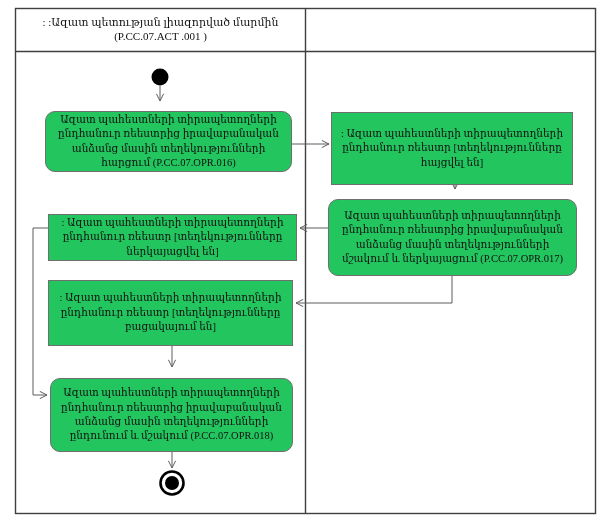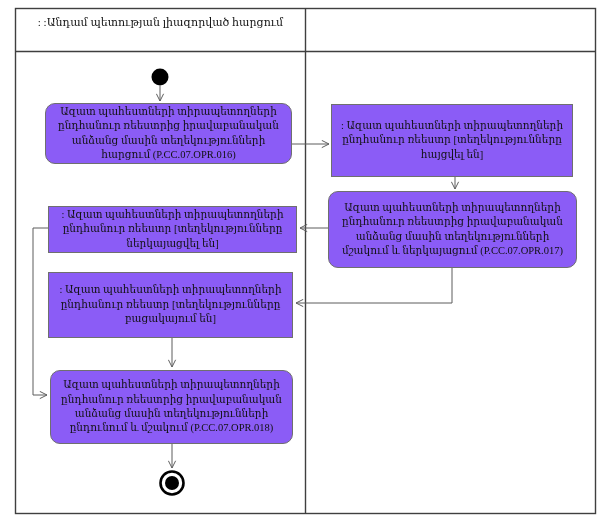--- a/index.html
+++ b/index.html
@@ -10,23 +10,23 @@
   }
   svg.layer { position:absolute; left:0; top:0; width:609px; height:526px; }
   .hdr {
     position:absolute; top:9px; height:42px; display:flex; flex-direction:column;
     align-items:center; justify-content:flex-start; padding-top:6px;
     font-size:11px; line-height:1.3; text-align:center; box-sizing:border-box;
   }
   .hdr-left  { left:16px;  width:289px; }
   .hdr-right { left:306px; width:289px; }
   .box {
-    position:absolute; box-sizing:border-box; border:1px solid #6f6f6f; background:#8b5cf6;
+    position:absolute; box-sizing:border-box; border:1px solid #6f6f6f; background:#22c55e;
     display:flex; align-items:center; justify-content:center; text-align:center;
-    font-size:10.5px; line-height:1.38; padding:2px 8px; color:#111111;
+    font-size:10.5px; line-height:1.38; padding:2px 8px; color:#111111;margin-top:8px;
   }
   .rounded { border-radius:10px; }
   .b016  { left:45px;  top:103px; width:247px; height:61px; }
   .breq  { left:331px; top:104px; width:242px; height:73px; }
   .b017  { left:328px; top:191px; width:249px; height:77px; }
   .bpres { left:48px;  top:206px; width:249px; height:47px; }
   .babs  { left:48px;  top:272px; width:245px; height:66px; }
   .b018  { left:50px;  top:370px; width:243px; height:74px; }
 </style>
 </head>
@@ -54,21 +54,22 @@
     <path d="M452,268 L452,303 L296,303" fill="none" stroke="#5d5d5d" stroke-width="1" marker-end="url(#arw)"></path>
     <path d="M48,228 L33,228 L33,395 L47,395" fill="none" stroke="#5d5d5d" stroke-width="1" marker-end="url(#arw)"></path>
     <path d="M172,338 L172,367" fill="none" stroke="#5d5d5d" stroke-width="1" marker-end="url(#arw)"></path>
     <path d="M172,444 L172,468" fill="none" stroke="#5d5d5d" stroke-width="1" marker-end="url(#arw)"></path>
 
     <circle cx="172" cy="483" r="11.5" fill="none" stroke="#000000" stroke-width="2.6"></circle>
     <circle cx="172" cy="483" r="7" fill="#000000"></circle>
   </svg>
 
   <div class="hdr hdr-left">
-    <div>: :Անդամ պետության լիազորված հարցում</div>
+    <div>: :Ազատ պետության լիազորված մարմին</div>
+    <div>(P.CC.07.ACT .001 )</div>
   </div>
 
   <div class="box rounded b016">
     <span>Ազատ պահեստների տիրապետողների ընդհանուր ռեեստրից իրավաբանական անձանց մասին տեղեկությունների հարցում (P.CC.07.OPR.016)</span>
   </div>
 
   <div class="box breq">
     <span>: Ազատ պահեստների տիրապետողների ընդհանուր ռեեստր [տեղեկությունները հայցվել են]</span>
   </div>
 

